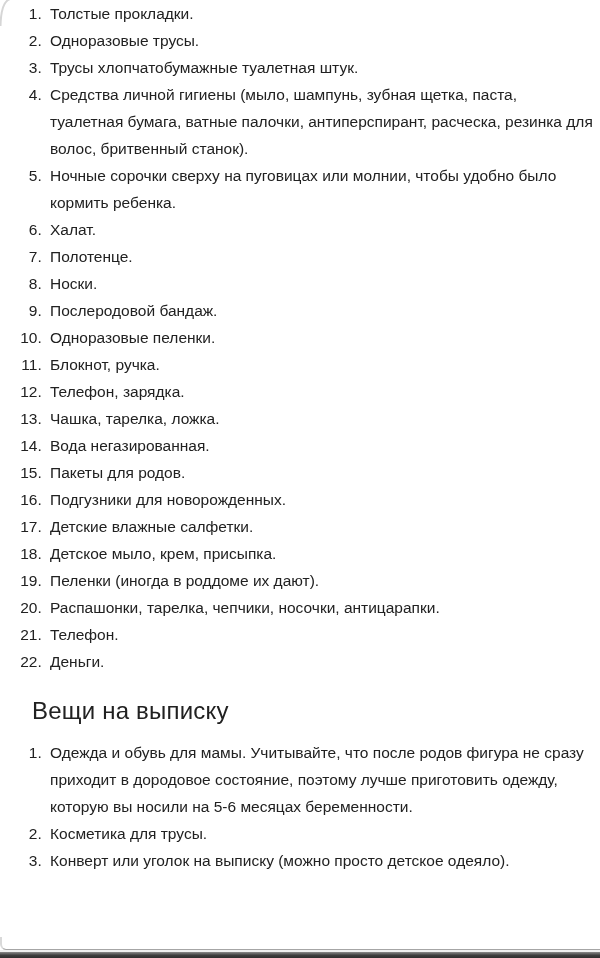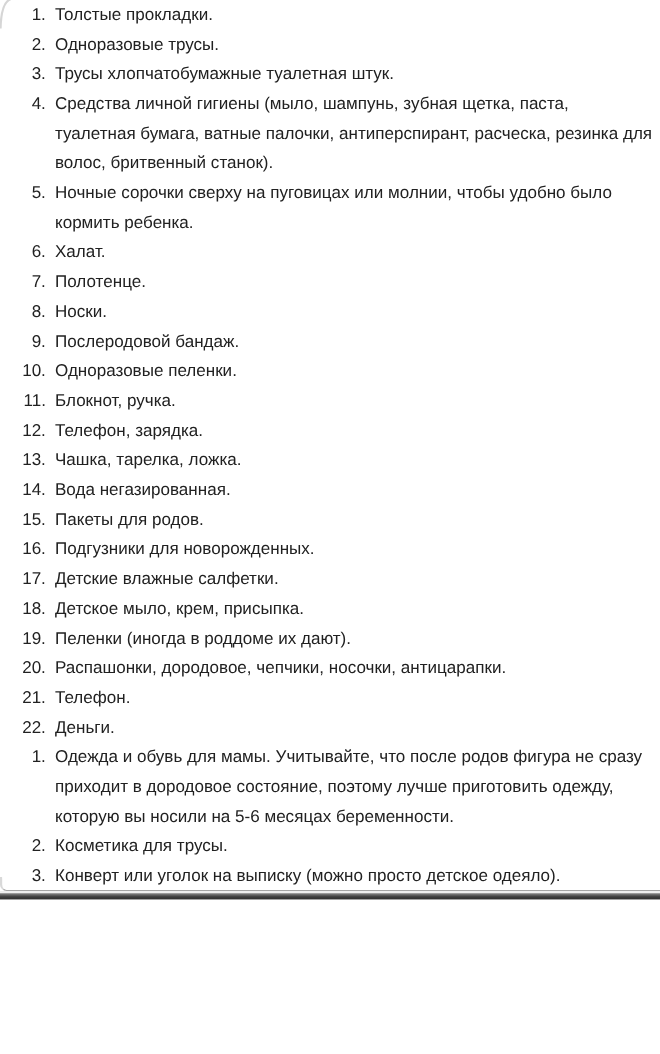--- a/index.html
+++ b/index.html
@@ -3,21 +3,21 @@
 <meta charset="utf-8">
 <style>
   html, body {
     margin: 0;
     padding: 0;
     background: #ffffff;
   }
   .page {
     position: relative;
     width: 600px;
-    height: 818px;
+    height: 958px;
     background: #ffffff;
     overflow: hidden;
     font-family: "Liberation Sans", "DejaVu Sans", sans-serif;
     color: #212121;
   }
   .corner-svg {
     position: absolute;
     top: 0;
     left: 0;
     width: 30px;
@@ -93,25 +93,26 @@
       <li>Одноразовые пеленки.</li>
       <li>Блокнот, ручка.</li>
       <li>Телефон, зарядка.</li>
       <li>Чашка, тарелка, ложка.</li>
       <li>Вода негазированная.</li>
       <li>Пакеты для родов.</li>
       <li>Подгузники для новорожденных.</li>
       <li>Детские влажные салфетки.</li>
       <li>Детское мыло, крем, присыпка.</li>
       <li>Пеленки (иногда в роддоме их дают).</li>
-      <li>Распашонки, дородовое, чепчики, носочки, антицарапки.</li>
+      <li>Распашонки, тарелка, чепчики, носочки, антицарапки.</li>
       <li>Телефон.</li>
       <li>Деньги.</li>
     </ol>
 
+  <h2 class="section-heading">Вещи на выписку</h2>
 
   <ol class="list">
       <li>Одежда и обувь для мамы. Учитывайте, что после родов фигура не сразу приходит в дородовое состояние, поэтому лучше приготовить одежду, которую вы носили на 5-6 месяцах беременности.</li>
       <li>Косметика для трусы.</li>
       <li>Конверт или уголок на выписку (можно просто детское одеяло).</li>
     </ol>
 
   <div class="card-bottom-edge"></div>
   <div class="bottom-gap"></div>
   <div class="bottom-bar"></div>

